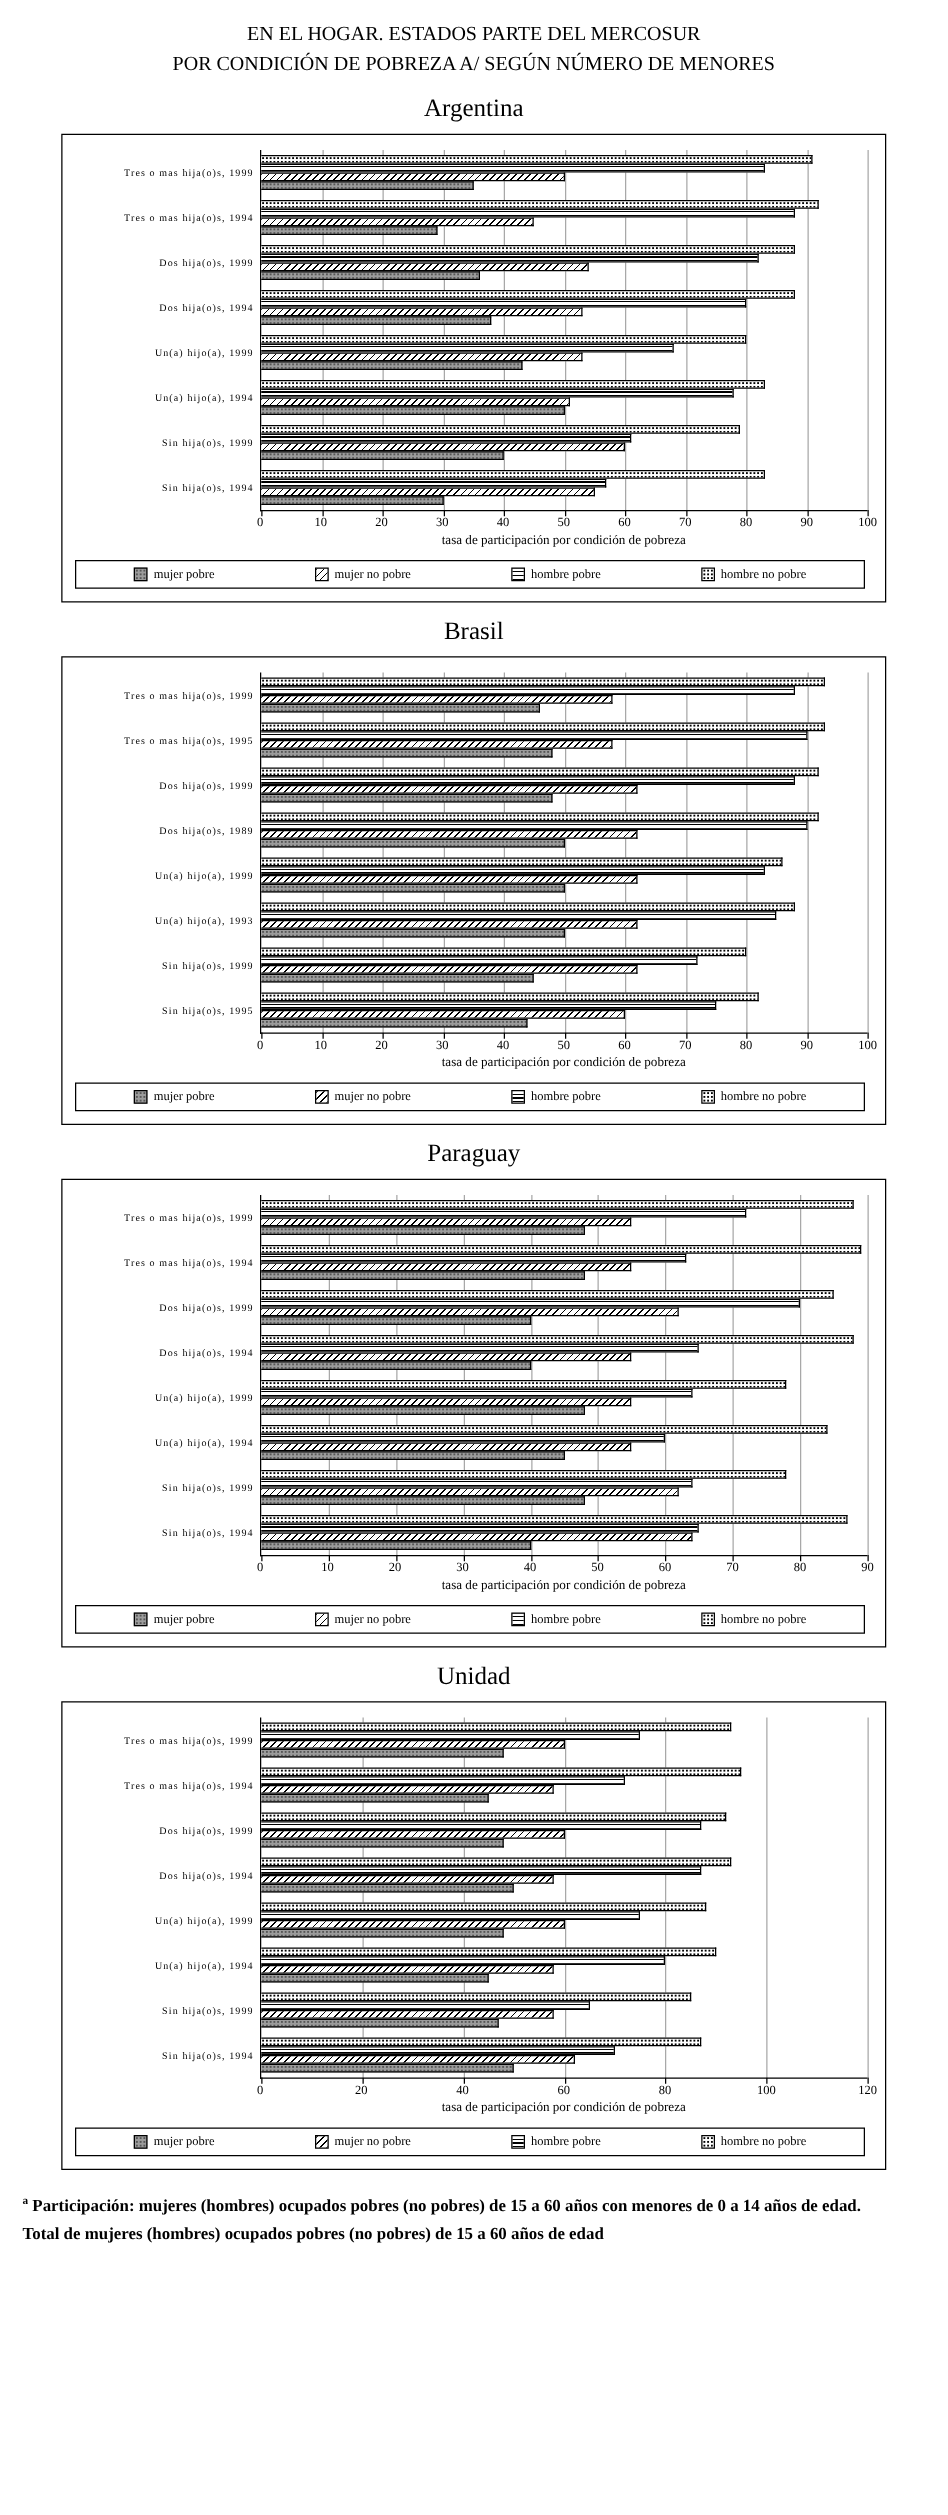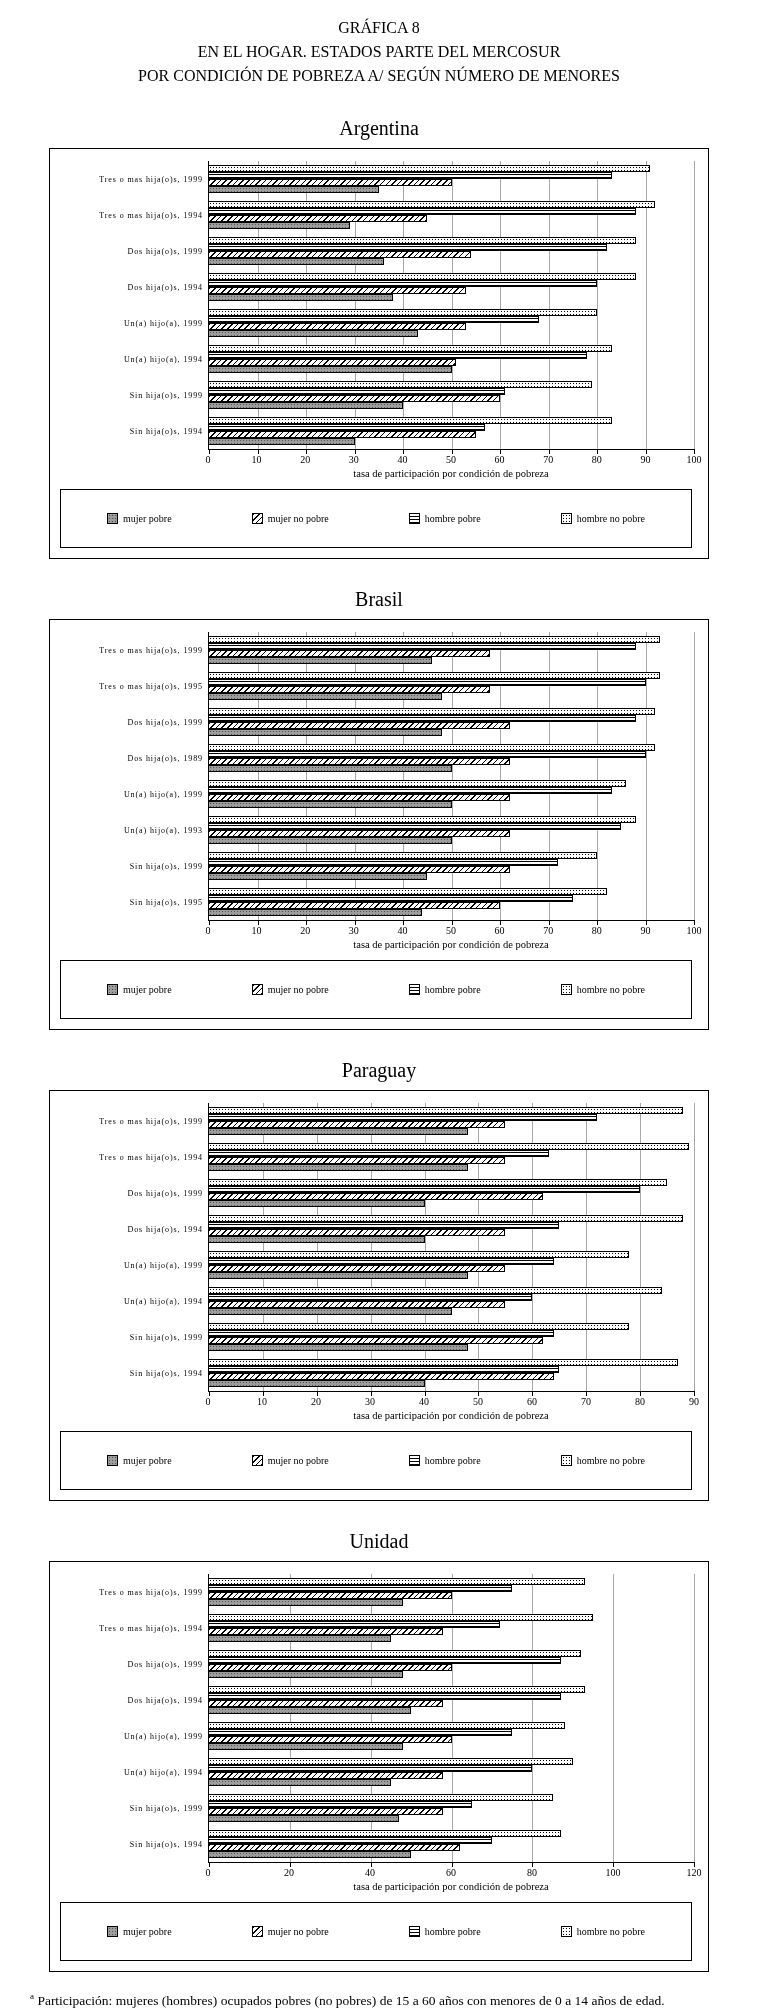--- a/index.html
+++ b/index.html
@@ -2,21 +2,21 @@
 <html><head>
 <meta charset="utf-8">
 <style>
   html, body { margin: 0; padding: 0; background: #ffffff; color: #000; }
   body { width: 758px; font-family: "Liberation Serif", serif; }
   .page { padding: 8px 14px 10px; }
 
   .doc-title { text-align: center; font-size: 16px; line-height: 1.5; margin: 8px 0 4px; }
   .doc-title div { white-space: nowrap; }
 
-  .chart-block { margin-top: 29px; }
+  .chart-block { margin-top: 12px; }
   .chart-title { text-align: center; font-size: 20px; font-weight: normal; margin: 4px 0 8px; }
 
   .chart-box { border: 1px solid #000; margin: 0 auto; width: 660px; box-sizing: border-box; padding: 12px 14px 8px 8px; background: #fff; }
 
   .plot-grid { display: grid; grid-template-columns: 150px 1fr; }
   .labels-col { display: flex; flex-direction: column; }
   .cat-label { height: 36px; display: flex; align-items: center; justify-content: flex-end;
                padding-right: 5px; font-size: 8px; letter-spacing: 0.9px; white-space: nowrap; }
 
   .plot-area { position: relative; border-left: 1px solid #000; border-bottom: 1px solid #000; }
@@ -26,47 +26,46 @@
   .group { height: 36px; box-sizing: border-box; padding: 4px 0; position: relative; z-index: 1;
            display: flex; flex-direction: column; justify-content: center; }
   .bar { height: 7px; box-sizing: border-box; border: 1px solid #000; border-left: none; }
 
   .ticks { position: relative; height: 16px; margin-left: 150px; font-size: 10px; }
   .tick { position: absolute; top: 4px; transform: translateX(-50%); }
 
   .xlabel { margin-left: 150px; text-align: center; font-size: 10.5px; margin-top: 2px; }
 
   .legend { border: 1px solid #000; display: flex; justify-content: space-around; align-items: center;
-            padding: 23px 6px; margin: 10px 2px 2px; font-size: 10px; }
+            padding: 5px 6px; margin: 10px 2px 2px; font-size: 10px; }
   .legend-item { display: inline-flex; align-items: center; gap: 5px; white-space: nowrap; }
   .swatch { width: 9px; height: 9px; border: 1px solid #000; display: inline-block; }
 
   
   .pat0 { background-color: #9c9c9c;
           background-image: radial-gradient(rgba(0,0,0,0.45) 30%, transparent 31%);
           background-size: 3px 3px; }
   .pat1 { background-color: #fff;
           background-image: repeating-linear-gradient(135deg, #000 0, #000 1px, transparent 1px, transparent 4px); }
   .pat2 { background-color: #fff;
           background-image: repeating-linear-gradient(0deg, #000 0, #000 1px, transparent 1px, transparent 3px); }
   .pat3 { background-color: #fff;
           background-image: radial-gradient(#000 28%, transparent 30%);
           background-size: 3px 3px; }
 
   .footnotes { margin-top: 18px; font-size: 13.5px; line-height: 1.35; }
-  .footnotes p { margin: 16px; }
+  .footnotes p { margin: 4px; font-weight: bold; }
   sup { font-size: 9px; }
 </style>
 </head>
 <body>
 
 <div class="page">
 
   <div class="doc-title">
-    <div>GRÁFICA 8</div>
     <div>EN EL HOGAR. ESTADOS PARTE DEL MERCOSUR</div>
     <div>POR CONDICIÓN DE POBREZA A/ SEGÚN NÚMERO DE MENORES</div>
   </div>
 
   <div id="charts">
       <section class="chart-block">
         <div class="chart-title">Argentina</div>
         <div class="chart-box">
           <div class="plot-grid">
             <div class="labels-col">
@@ -527,15 +526,16 @@
               <span class="swatch pat3"></span>
               <span>hombre no pobre</span>
             </span>
           </div>
         </div>
       </section>
     </div>
 
   <div class="footnotes">
     <p><sup>a</sup>&nbsp;<span>Participación: mujeres (hombres) ocupados pobres (no pobres) de 15 a 60 años con menores de 0 a 14 años de edad.</span></p>
+    <p>Total de mujeres (hombres) ocupados pobres (no pobres) de 15 a 60 años de edad</p>
   </div>
 
 </div>
 
 </body></html>

